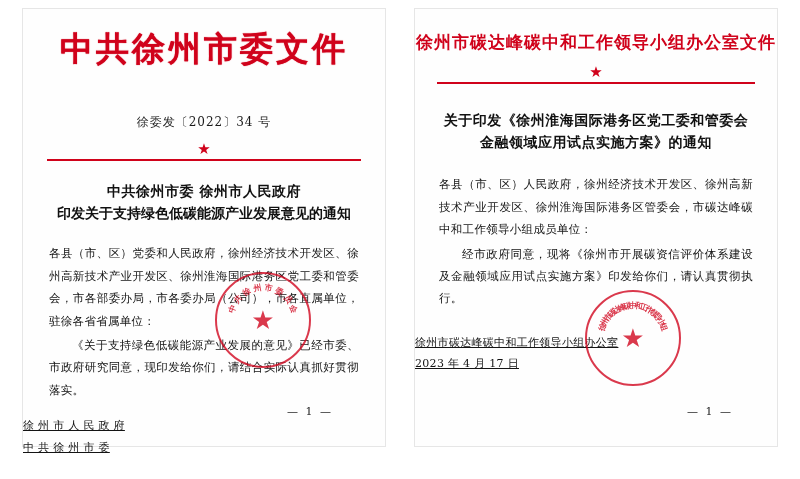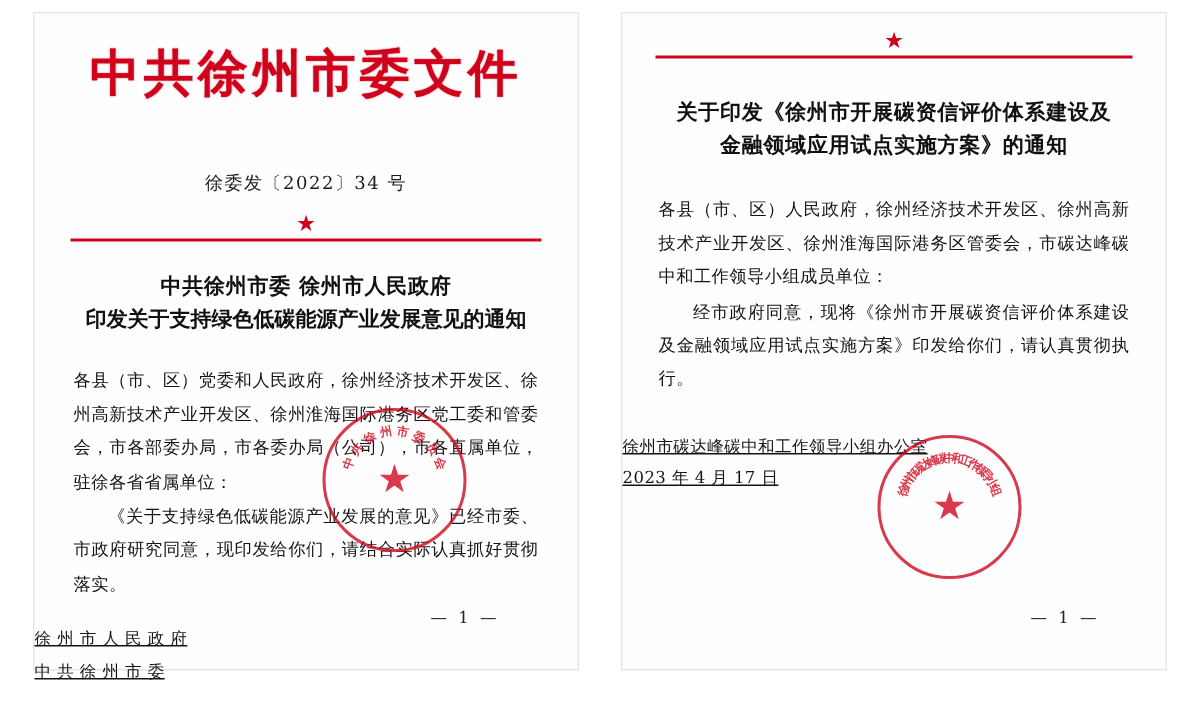--- a/index.html
+++ b/index.html
@@ -107,21 +107,21 @@
     font-family: "DejaVu Serif", "Liberation Serif", serif;
     font-size: 11.5px;
     color: #141414;
     line-height: 1.95;
     text-align: justify;
     margin: 18px 26px 0 26px;
     letter-spacing: 0.3px;
   }
   .body-right { margin: 20px 24px 0 24px; }
   .body-text p { margin: 0 0 2px 0; }
-  .indent { text-indent: 2em; font-family: Liberation Serif, serif; }
+  .indent { text-indent: 2em; }
 
   
   .signature {
     font-family: "DejaVu Serif", "Liberation Serif", serif;
     font-size: 11px;
     color: #141414;
     line-height: 1.95;
     text-align: left;
     margin: 14px 44px 0 0;
     letter-spacing: 0.3px;
@@ -246,30 +246,31 @@
 
       <div class="pagenum pagenum-left">— 1 —</div>
     </div>
   </div>
 
   <div class="divider"></div>
 
   <div class="doc doc-right">
     <div class="doc-inner">
 
+      <div class="masthead masthead-right">徐州市碳达峰碳中和工作领导小组办公室文件</div>
 
 
       <div class="star-row">
         <span class="star">★</span>
       </div>
 
       <div class="redline redline-right"></div>
 
       <div class="title-block title-right">
-        <div class="line1">关于印发《徐州市开展碳资信评价体系建设及</div>
+        <div class="line1">关于印发《徐州淮海国际港务区党工委和管委会</div>
         <div class="line2">金融领域应用试点实施方案》的通知</div>
       </div>
 
       <div class="body-text body-right">
         <p>各县（市、区）人民政府，徐州经济技术开发区、徐州高新技术产业开发区、徐州淮海国际港务区管委会，市碳达峰碳中和工作领导小组成员单位：</p>
         <p class="indent">经市政府同意，现将《徐州市开展碳资信评价体系建设及金融领域应用试点实施方案》印发给你们，请认真贯彻执行。</p>
       </div>
 
       <div class="signature signature-right">
         <div>徐州市碳达峰碳中和工作领导小组办公室</div>

